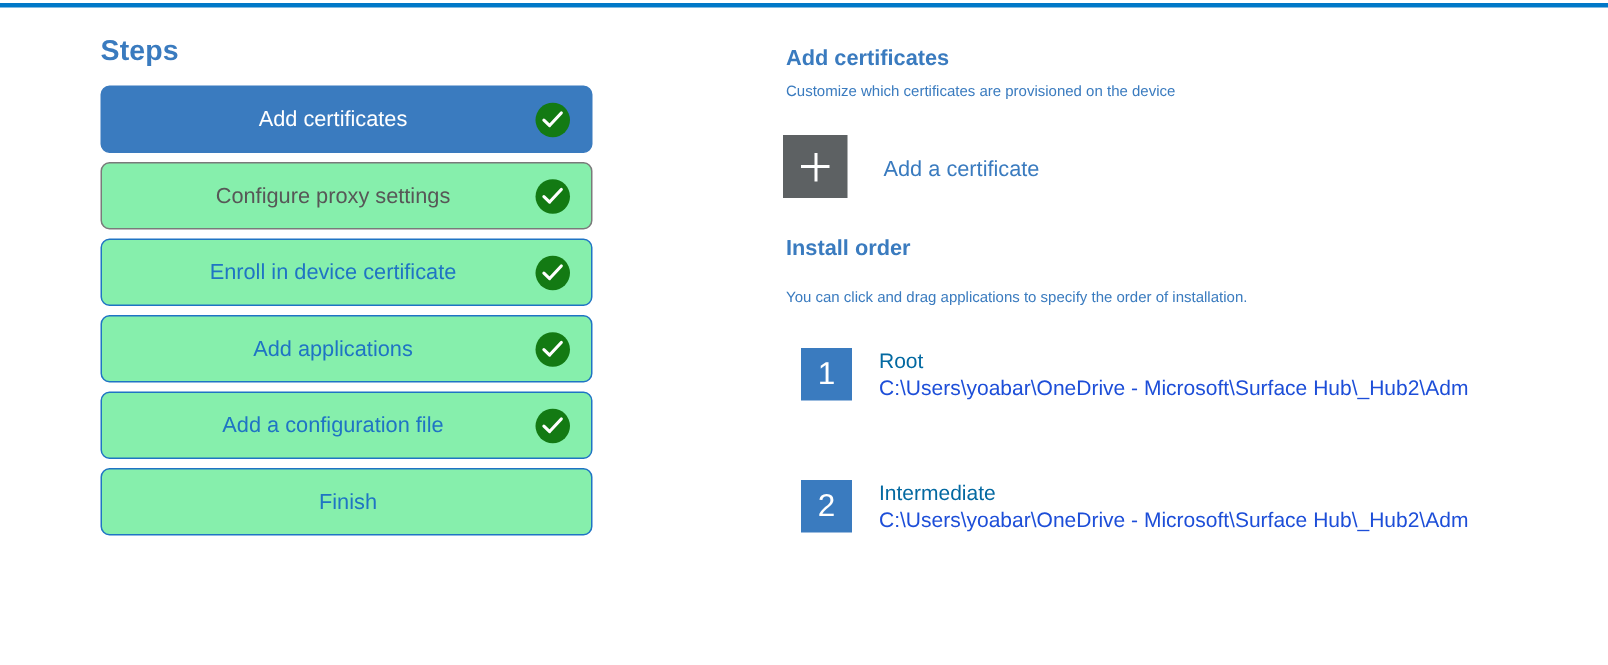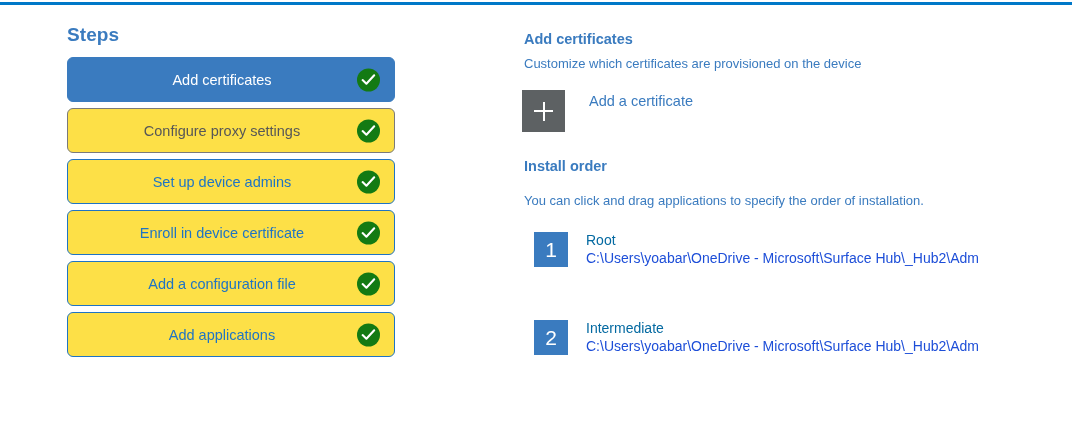--- a/index.html
+++ b/index.html
@@ -61,21 +61,21 @@
     width: 328px;
   }
   .step-btn {
     position: relative;
     box-sizing: border-box;
     width: 328px;
     height: 45px;
     margin-bottom: 6px;
     border: 1px solid #1f74c4;
     border-radius: 6px;
-    background: #fde047;
+    background: #86efac;
     cursor: pointer;
     display: block;
     padding: 0;
     font-family: "Liberation Sans", sans-serif;
   }
   .step-btn .step-label {
     position: absolute;
     left: 0;
     top: 0;
     width: 308px;
@@ -128,41 +128,41 @@
     display: block;
   }
 
   
   .sec-title {
     font-size: 14.5px;
     font-weight: bold;
     color: #3a7bbf;
   }
   .sec-sub {
-    font-size: 13px;
+    font-size: 10px;
     color: #3a7bbf;
     font-weight: normal;
   }
 
   .detail-head {
     position: absolute;
     left: 54px;
     top: 31px;
   }
   .detail-head .sec-sub {
     margin-top: 9px;
   }
 
   
   .add-row {
     position: absolute;
     left: 52px;
     top: 90px;
     display: flex;
-    align-items: flex-start;
+    align-items: center;
   }
   .plus-tile {
     width: 43px;
     height: 42px;
     background: #5d6163;
     position: relative;
     cursor: pointer;
     flex: 0 0 auto;
   }
   .plus-tile::before,
@@ -262,50 +262,45 @@
       </button>
       <button class="step-btn is-muted">
         <span class="step-label">Configure proxy settings</span>
         <span class="check-badge">
           <svg viewBox="0 0 15 13" aria-hidden="true">
             <path d="M1.6 6.6 L5.4 10.2 L13.2 1.8" fill="none" stroke="#ffffff" stroke-width="2.1" stroke-linecap="round" stroke-linejoin="round"></path>
           </svg>
         </span>
       </button>
       <button class="step-btn">
-        <span class="step-label">Set up device admins</span>
+        <span class="step-label">Enroll in device certificate</span>
         <span class="check-badge">
           <svg viewBox="0 0 15 13" aria-hidden="true">
             <path d="M1.6 6.6 L5.4 10.2 L13.2 1.8" fill="none" stroke="#ffffff" stroke-width="2.1" stroke-linecap="round" stroke-linejoin="round"></path>
           </svg>
         </span>
       </button>
       <button class="step-btn">
-        <span class="step-label">Enroll in device certificate</span>
+        <span class="step-label">Add applications</span>
         <span class="check-badge">
           <svg viewBox="0 0 15 13" aria-hidden="true">
             <path d="M1.6 6.6 L5.4 10.2 L13.2 1.8" fill="none" stroke="#ffffff" stroke-width="2.1" stroke-linecap="round" stroke-linejoin="round"></path>
           </svg>
         </span>
       </button>
       <button class="step-btn">
         <span class="step-label">Add a configuration file</span>
         <span class="check-badge">
           <svg viewBox="0 0 15 13" aria-hidden="true">
             <path d="M1.6 6.6 L5.4 10.2 L13.2 1.8" fill="none" stroke="#ffffff" stroke-width="2.1" stroke-linecap="round" stroke-linejoin="round"></path>
           </svg>
         </span>
       </button>
-      <button class="step-btn">
-        <span class="step-label">Add applications</span>
-        <span class="check-badge">
-          <svg viewBox="0 0 15 13" aria-hidden="true">
-            <path d="M1.6 6.6 L5.4 10.2 L13.2 1.8" fill="none" stroke="#ffffff" stroke-width="2.1" stroke-linecap="round" stroke-linejoin="round"></path>
-          </svg>
-        </span>
+      <button class="step-btn no-check">
+        <span class="step-label">Finish</span>
       </button>
     </div>
 
 </div>
 
 <div class="detail-pane">
 
   <div class="detail-head">
     <div class="sec-title">Add certificates</div>
     <div class="sec-sub">Customize which certificates are provisioned on the device</div>

